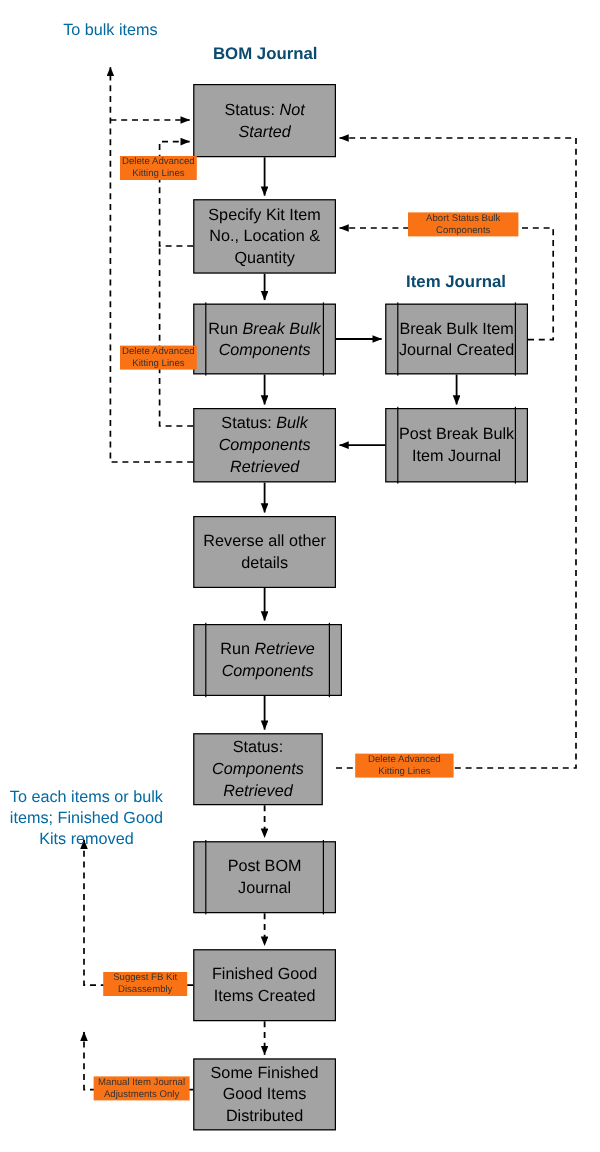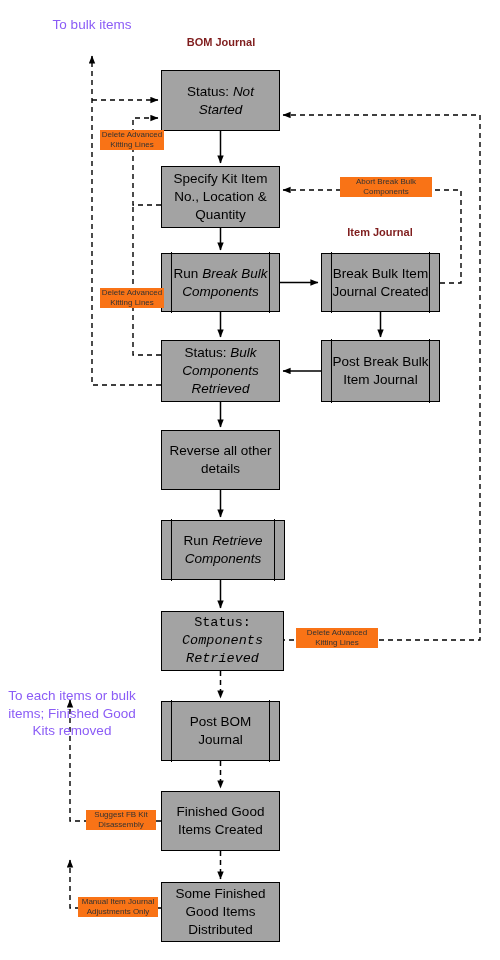--- a/index.html
+++ b/index.html
@@ -50,40 +50,40 @@
     bottom: -1.6px;
     width: 0;
     border-left: 1.6px solid #000;
   }
   .node.pre::before { left: 9px; }
   .node.pre::after  { right: 9px; }
   .node em { font-style: italic; }
 
   .grouptitle {
     position: absolute;
-    font-size: 11px;
+    font-size: 14px;
     font-weight: bold;
     text-align: center;
-    color: #7f1d1d;
+    color: #0c4a6e;
   }
   .edge-label {
     position: absolute;
     font-size: 8px;
     line-height: 1.28;
     text-align: center;
     color: #333333;
     background: #f97316;
     padding: 0 1px;
   }
   .side-note {
     position: absolute;
     font-size: 13.5px;
     line-height: 1.3;
     text-align: center;
-    color: #8b5cf6;
+    color: #0369a1;
   }
 </style>
 </head>
 <body>
 
 <div id="canvas">
 
   <svg id="wires" viewBox="0 0 500 960">
     <defs>
       <marker id="ah" markerWidth="9" markerHeight="9" refX="7.6" refY="3.2" orient="auto" markerUnits="userSpaceOnUse">
@@ -160,39 +160,39 @@
   </div>
 
   <div class="node" style="left:161px;top:430px;width:119px;height:60px;">
     <span class="txt">Reverse all other details</span>
   </div>
 
   <div class="node pre" style="left:161px;top:520px;width:124px;height:60px;">
     <span class="txt"><span>Run </span><em>Retrieve Components</em></span>
   </div>
 
-  <div class="node" style="left:161px;top:611px;width:123px;height:60px;font-family:Liberation Mono, monospace;">
+  <div class="node" style="left:161px;top:611px;width:108px;height:60px;">
     <span class="txt"><span>Status: </span><em>Components Retrieved</em></span>
   </div>
 
   <div class="node pre" style="left:161px;top:701px;width:119px;height:60px;">
     <span class="txt">Post BOM Journal</span>
   </div>
 
   <div class="node" style="left:161px;top:791px;width:119px;height:60px;">
     <span class="txt">Finished Good Items Created</span>
   </div>
 
   <div class="node" style="left:161px;top:882px;width:119px;height:60px;">
     <span class="txt">Some Finished Good Items Distributed</span>
   </div>
 
   <div class="edge-label" style="left:100px;top:130px;width:62px;">Delete Advanced Kitting Lines</div>
   <div class="edge-label" style="left:100px;top:288px;width:62px;">Delete Advanced Kitting Lines</div>
-  <div class="edge-label" style="left:340px;top:177px;width:90px;">Abort Break Bulk Components</div>
+  <div class="edge-label" style="left:340px;top:177px;width:90px;">Abort Status Bulk Components</div>
   <div class="edge-label" style="left:296px;top:628px;width:80px;">Delete Advanced Kitting Lines</div>
   <div class="edge-label" style="left:86px;top:810px;width:68px;">Suggest FB Kit Disassembly</div>
   <div class="edge-label" style="left:78px;top:897px;width:78px;">Manual Item Journal Adjustments Only</div>
 
   <div class="side-note" style="left:42px;top:16px;width:100px;">To bulk items</div>
-  <div class="side-note" style="left:8px;top:687px;width:128px;">To each items or bulk items; Finished Good Kits removed</div>
+  <div class="side-note" style="left:8px;top:655px;width:128px;">To each items or bulk items; Finished Good Kits removed</div>
 
 </div>
 
 </body></html>

